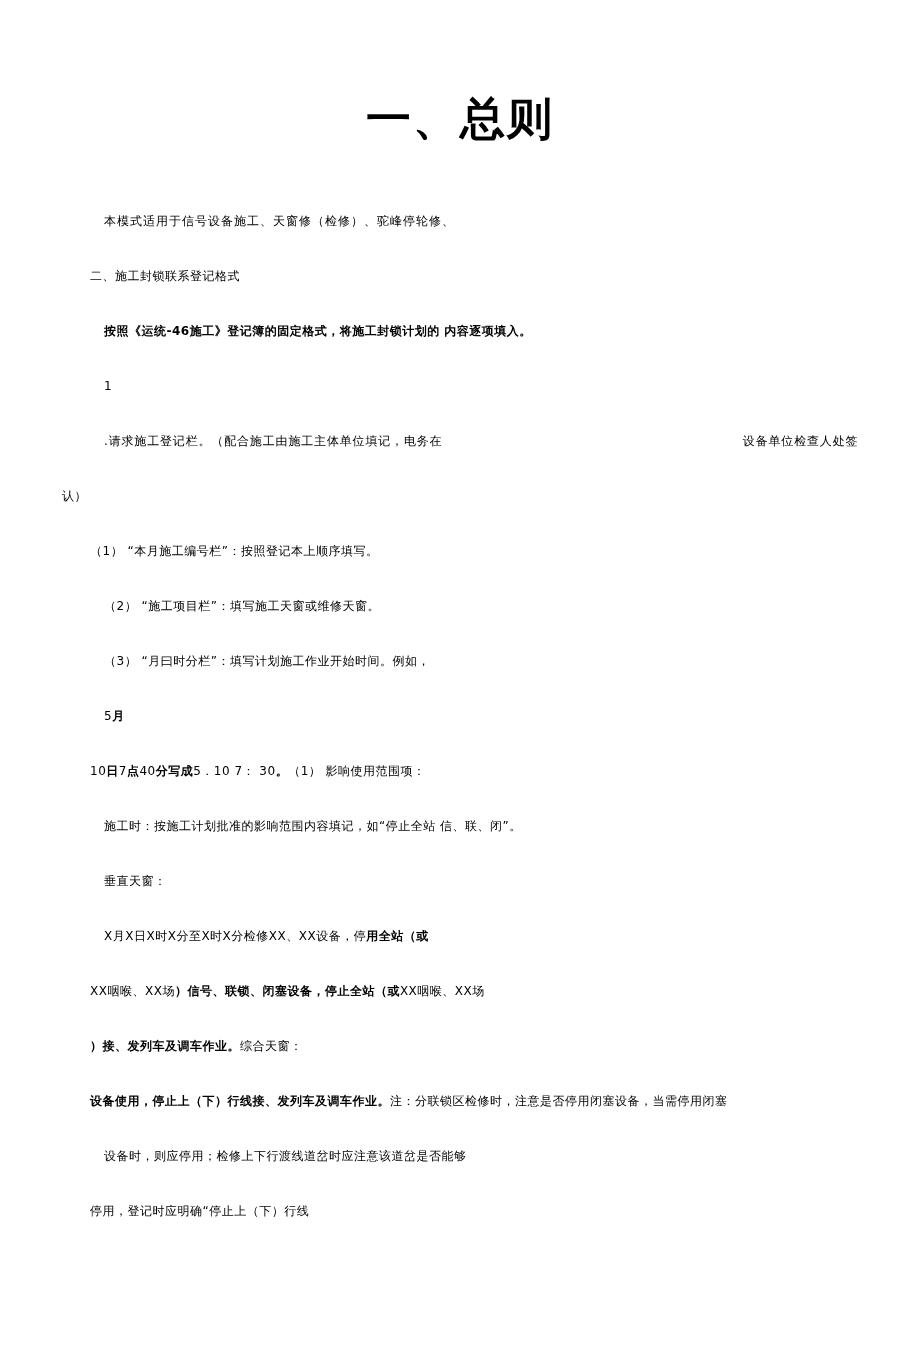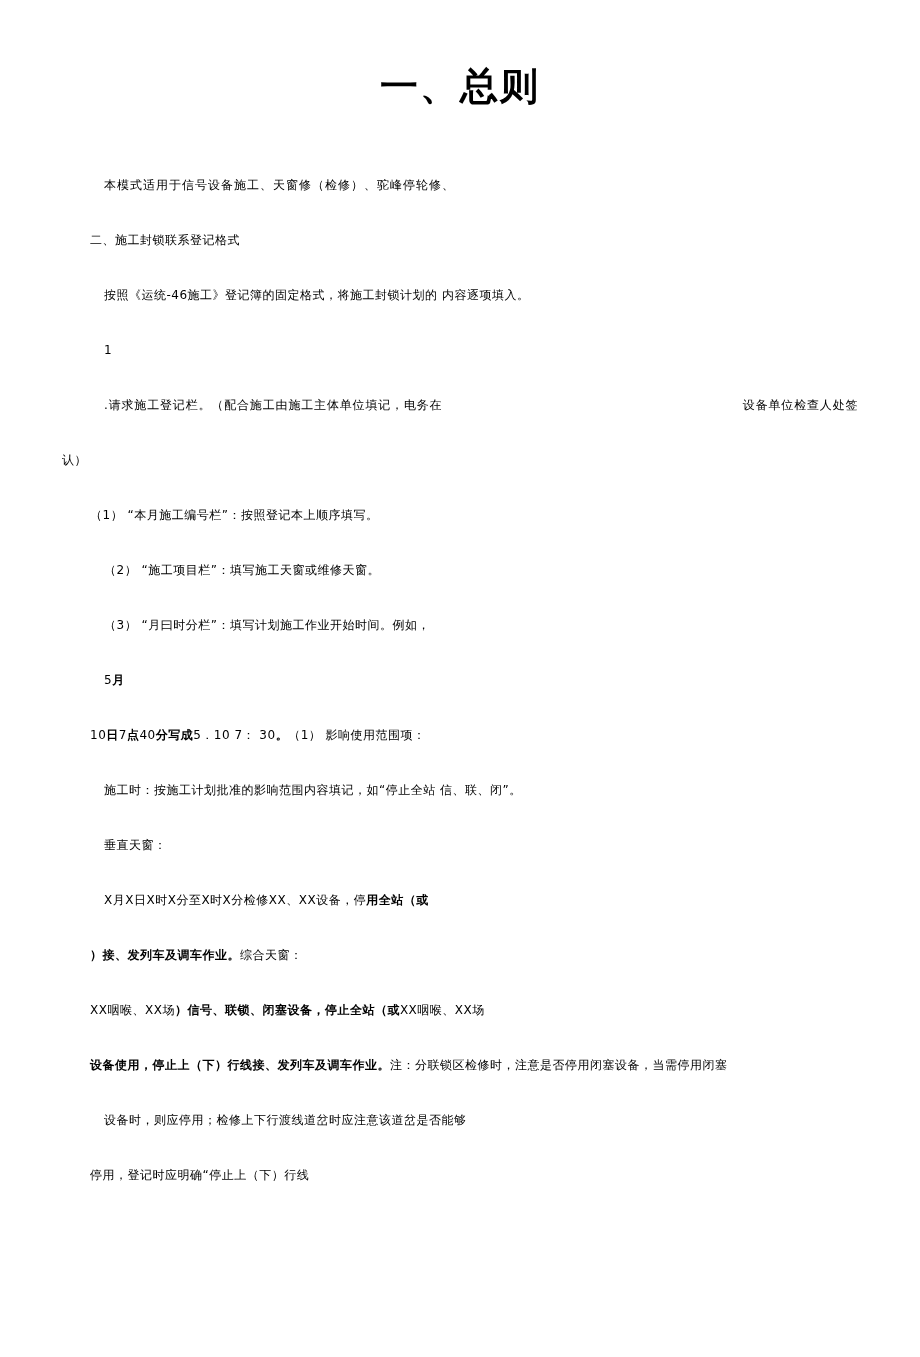--- a/index.html
+++ b/index.html
@@ -16,25 +16,25 @@
   }
   .page {
     position: relative;
     width: 920px;
     height: 1357px;
     box-sizing: border-box;
     padding: 0 62px;
   }
   .doc-title {
     text-align: center;
-    font-size: 38px;
+    font-size: 45px;
     font-weight: 700;
     letter-spacing: 2px;
     margin: 0;
-    padding-top: 64px;
+    padding-top: 92px;
     line-height: 1.2;
     font-family: "DejaVu Sans", "Liberation Sans", sans-serif;
   }
   .body-block {
     margin-top: 48px;
   }
   p {
     margin: 0 0 0 0;
     font-size: 12px;
     line-height: 55px;
@@ -45,21 +45,21 @@
     text-indent: 42px;
   }
   .noindent {
     text-indent: 0;
     margin-left: 28px;
   }
   .bold {
     font-weight: 700;
   }
   .heading {
-    font-weight: 400;
+    font-weight: 700;
     text-indent: 42px;
   }
   .heading-light {
     font-weight: 400;
     text-indent: 42px;
     letter-spacing: 1px;
   }
   .wide-gap {
     display: inline-block;
     width: 300px;
@@ -99,24 +99,24 @@
     </p>
 
     <p class="indent">施工时：按施工计划批准的影响范围内容填记，如“停止全站  信、联、闭”。</p>
 
     <p class="indent">垂直天窗：</p>
 
     <p class="indent">
       <span>X月X日X时X分至X时X分检修XX、XX设备，停</span><span class="bold">用全站（或</span>
     </p>
     <p class="noindent">
-      <span class="bold">）接、发列车及调车作业。</span><span>综合天窗：</span>
+      <span>XX咽喉、XX场</span><span class="bold">）信号、联锁、闭塞设备，停止全站（或</span><span>XX咽喉、XX场</span>
     </p>
     <p class="noindent">
-      <span>XX咽喉、XX场</span><span class="bold">）信号、联锁、闭塞设备，停止全站（或</span><span>XX咽喉、XX场</span>
+      <span class="bold">）接、发列车及调车作业。</span><span>综合天窗：</span>
     </p>
 
     <p class="noindent">
       <span class="bold">设备使用，停止上（下）行线接、发列车及调车作业。</span><span>注：分联锁区检修时，注意是否停用闭塞设备，当需停用闭塞</span>
     </p>
 
     <p class="indent">设备时，则应停用；检修上下行渡线道岔时应注意该道岔是否能够</p>
     <p class="noindent">停用，登记时应明确“停止上（下）行线</p>
 
     <p class="indent"></p>

